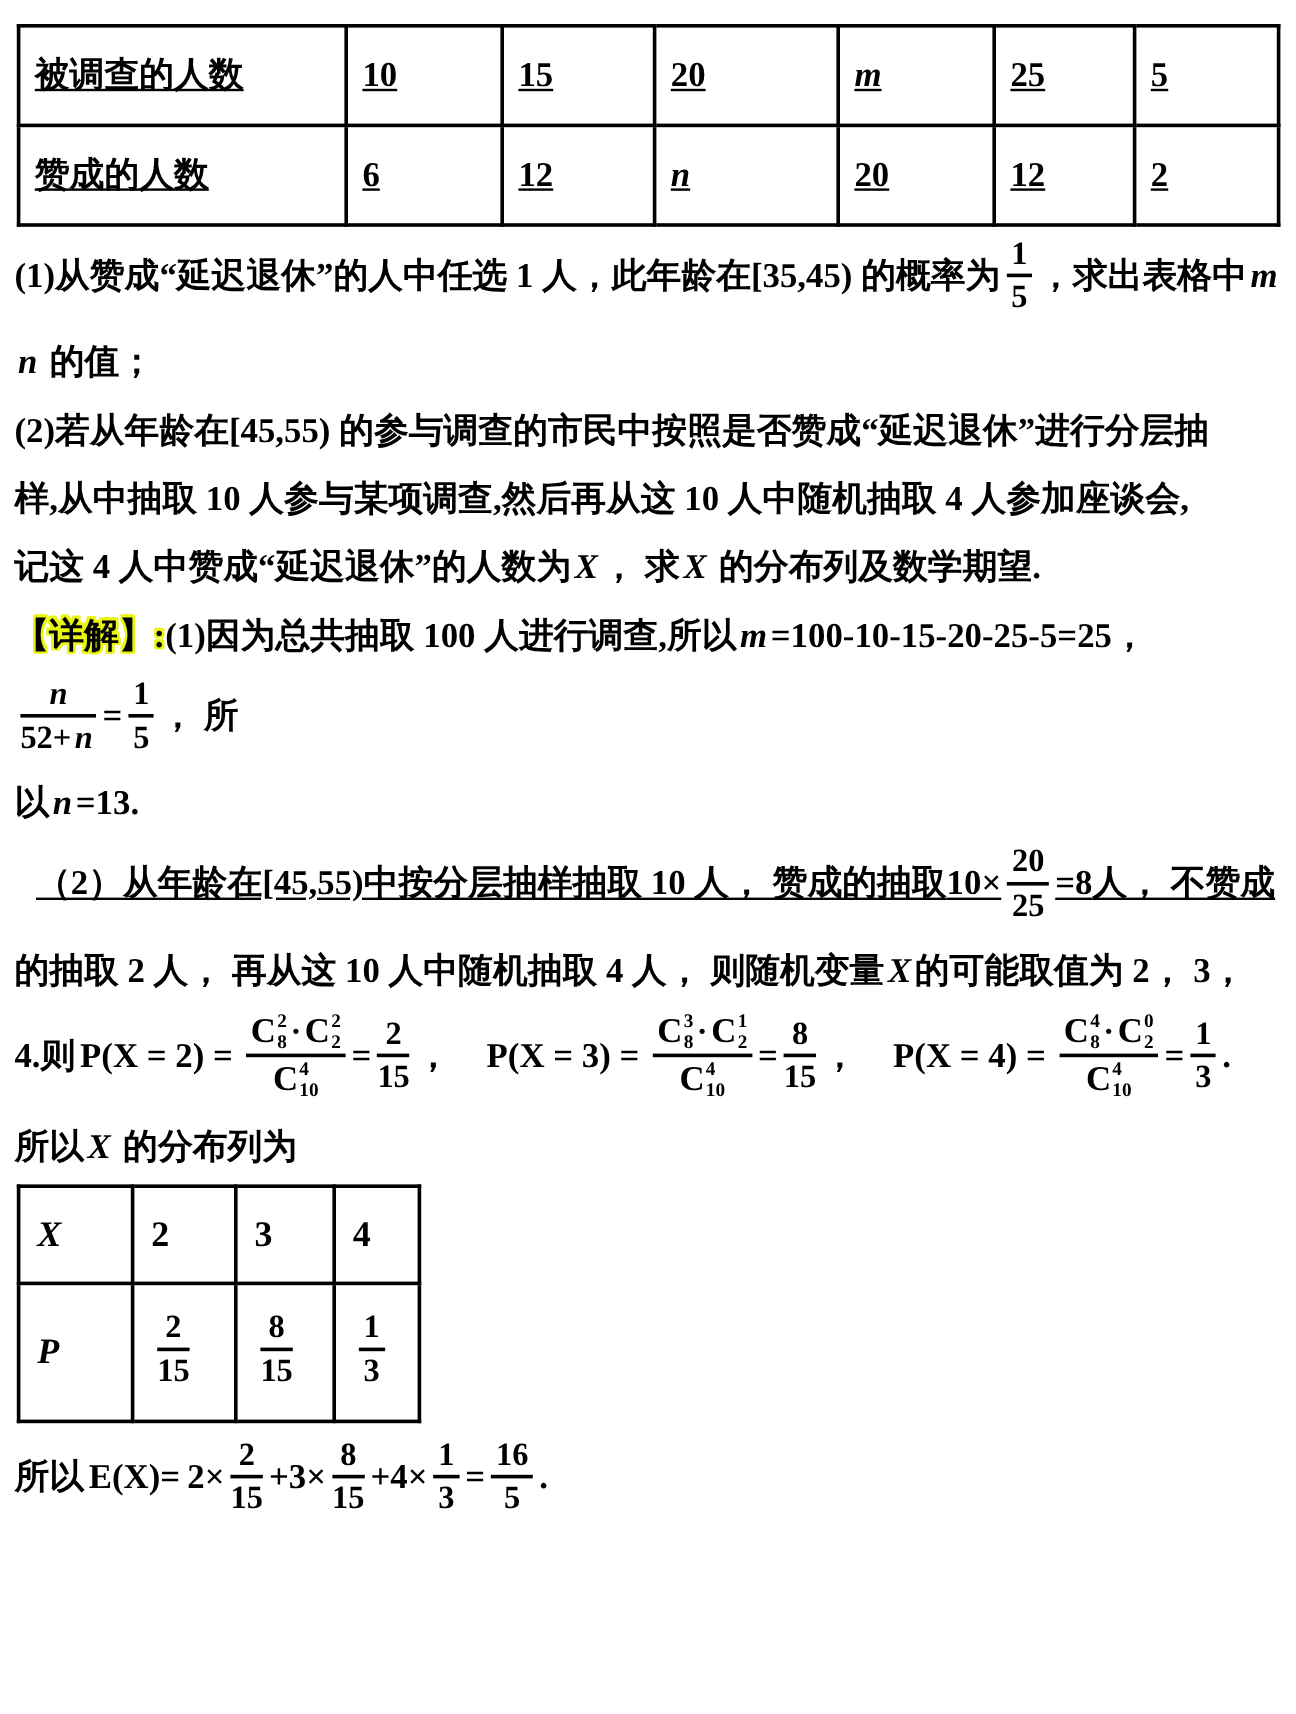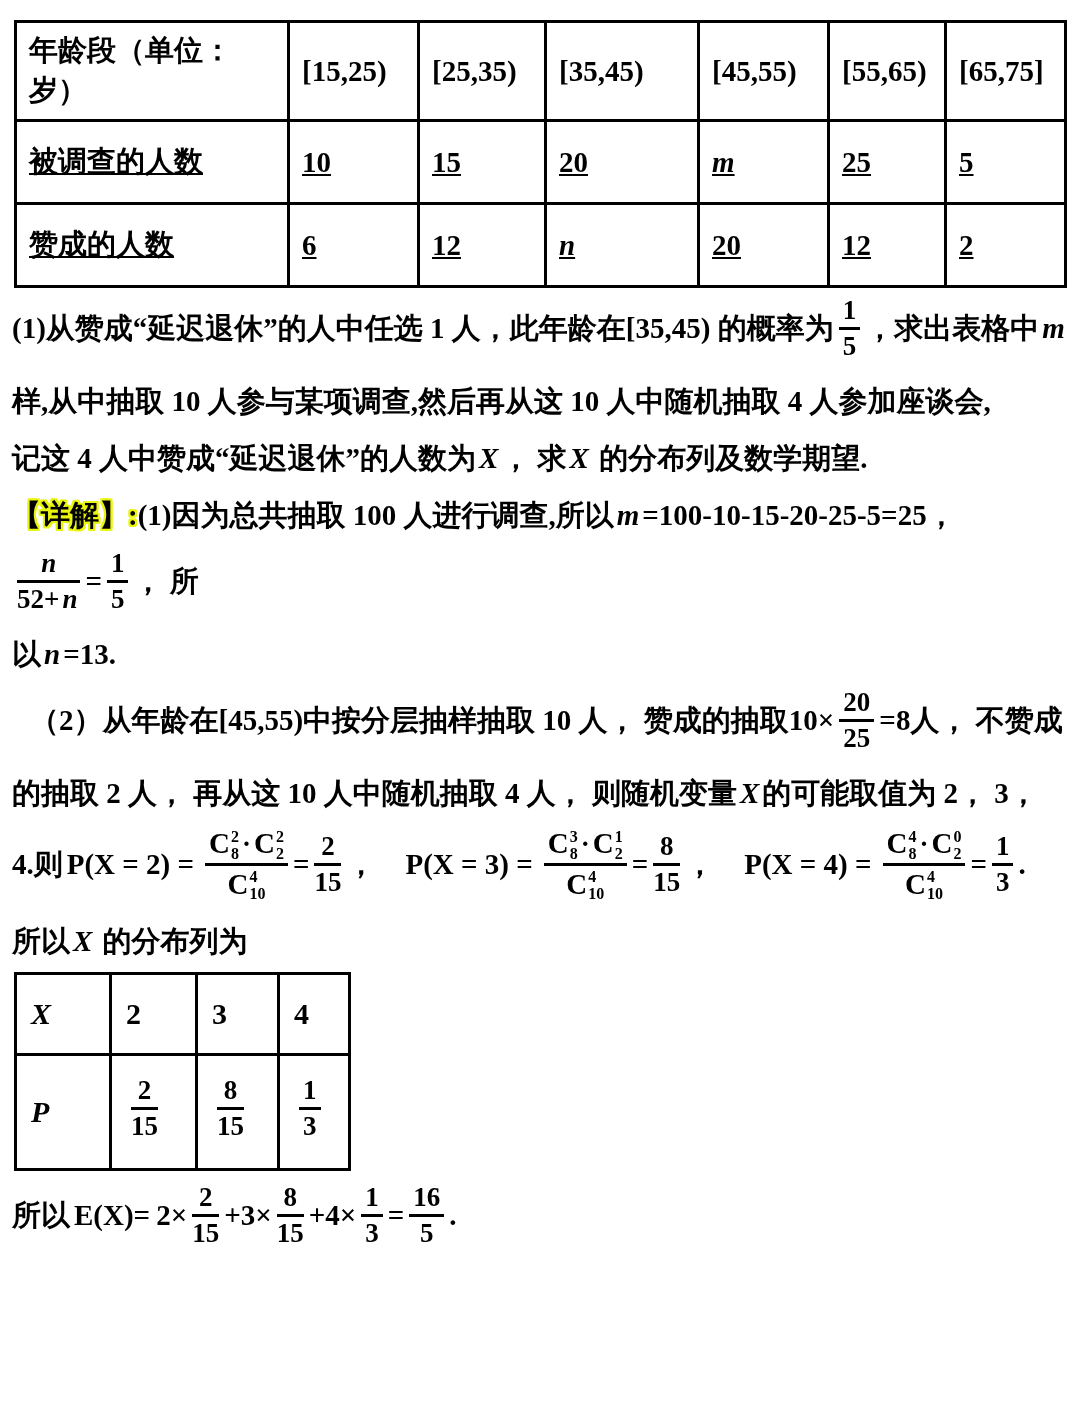--- a/index.html
+++ b/index.html
@@ -25,21 +25,21 @@
     vertical-align:middle;
     font-size:29px;
   }
   table.survey-table tr.hdr td { height:96px; }
   table.survey-table tr.body td { height:80px;text-decoration:underline; }
   .cell-var { font-style:italic; }
 
   
   .tline { margin:0 0 15px 0; line-height:1.45; white-space:nowrap; }
   .tline.tight { margin-bottom:10px; }
-  .indent { padding-left:18px; }
+  .indent { padding-left:18px;text-decoration:underline; }
 
   .var { font-style:italic; padding:0 3px; }
   .mlhs { margin:0 6px 0 4px; }
 
   
   .frac {
     display:inline-block; vertical-align:middle;
     text-align:center; line-height:1.15;
     font-size:27px; margin:0 5px; transform:translateY(-3px);
   }
@@ -95,29 +95,20 @@
     <colgroup>
       <col style="width:273px">
         <col style="width:130px">
         <col style="width:127px">
       <col style="width:153px">
         <col style="width:130px">
         <col style="width:117px">
         <col style="width:120px">
     </colgroup>
     <tbody>
-        <tr class="hdr">
-      <td>年龄段（单位：岁）</td>
-      <td>[15,25)</td>
-      <td>[25,35)</td>
-      <td>[35,45)</td>
-      <td>[45,55)</td>
-      <td>[55,65)</td>
-      <td>[65,75]</td>
-    </tr>
     <tr class="body">
       <td>被调查的人数</td>
       <td>10</td>
       <td>15</td>
       <td>20</td>
       <td class="cell-var">m</td>
       <td>25</td>
       <td>5</td>
     </tr>
     <tr class="body">
@@ -128,21 +119,27 @@
       <td>20</td>
       <td>12</td>
       <td>2</td>
     </tr>
   </tbody>
     </table>
 
   <div class="tline" style="margin-top:10px">
     <span>(1)从赞成“延迟退休”的人中任选 1 人，此年龄在[35,45) 的概率为</span><span class="frac"><span class="num">1</span><span class="den">5</span></span><span>，求出表格中</span><span class="var">m</span><span>，</span>
   </div>
-
+  <div class="tline">
+    <span class="var">n</span><span> 的值；</span>
+  </div>
+
+  <div class="tline">
+    <span>(2)若从年龄在[45,55) 的参与调查的市民中按照是否赞成“延迟退休”进行分层抽</span>
+  </div>
   <div class="tline">
     <span>样,从中抽取 10 人参与某项调查,然后再从这 10 人中随机抽取 4 人参加座谈会,</span>
   </div>
   <div class="tline">
     <span>记这 4 人中赞成“延迟退休”的人数为</span><span class="var">X</span><span>， 求</span><span class="var">X</span><span> 的分布列及数学期望.</span>
   </div>
 
   <div class="tline">
     <span class="hl-tag">【详解】:</span><span>(1)因为总共抽取 100 人进行调查,所以</span><span class="var">m</span><span>=100-10-15-20-25-5=25，</span>
   </div>

